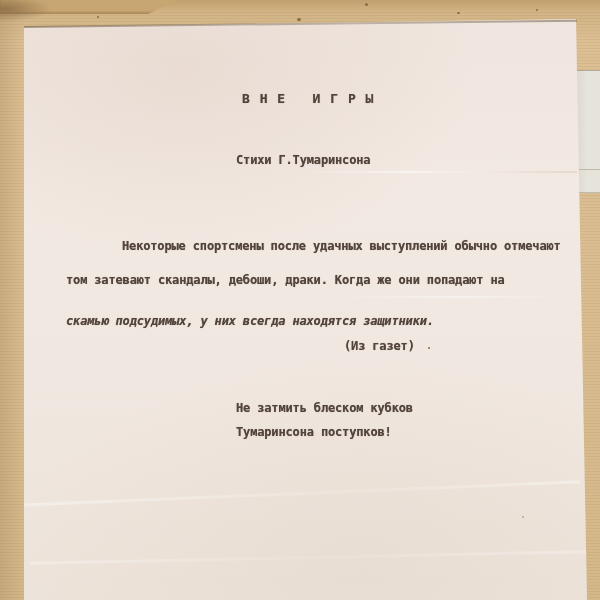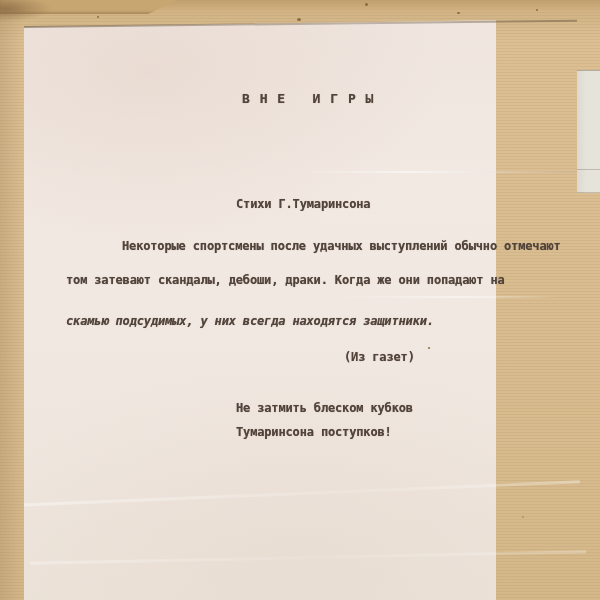--- a/index.html
+++ b/index.html
@@ -50,21 +50,21 @@
     background:linear-gradient(90deg,#dcd9d0,var(--scrap) 40%);
     border-top:1px solid rgba(120,110,95,.45);
     border-bottom:1px solid rgba(120,110,95,.35);
   }
   .scrap-seam{
     left:577px;top:169px;width:23px;height:1px;
     background:rgba(130,120,105,.4);
   }
   
   .paper{
-    left:0;top:0;width:496px;height:600px;
+    left:0;top:0;width:600px;height:600px;
     clip-path:polygon(24px 27px, 576px 19px, 587px 600px, 24px 600px);
     background:
       radial-gradient(ellipse 420px 260px at 30% 12%, rgba(226,209,199,.5), rgba(226,209,199,0) 70%),
       radial-gradient(ellipse 500px 300px at 60% 95%, rgba(229,216,204,.55), rgba(229,216,204,0) 70%),
       linear-gradient(180deg,#efe5de 0%, #f2e9e2 30%, #f0e7e0 65%, #ece3da 100%);
   }
   
   .crease{position:absolute;pointer-events:none;}
   .crease-h1{left:300px;top:171px;width:277px;height:2px;
     background:linear-gradient(90deg,rgba(255,255,255,0),rgba(255,255,255,.5) 40%,rgba(190,170,155,.25));}
@@ -108,24 +108,24 @@
 <div class="layer paper">
   <div class="crease crease-h1"></div>
   <div class="crease crease-h2"></div>
   <div class="crease crease-d1"></div>
   <div class="crease crease-d2"></div>
   <div class="speck" style="left:428px;top:347px;width:2px;height:2px;"></div>
   <div class="speck" style="left:522px;top:516px;width:2px;height:2px;opacity:.5;"></div>
 
   <div class="typed title" style="left:242px;top:92px;">В Н Е   И Г Р Ы</div>
 
-  <div class="typed" style="left:236px;top:153px;margin-top:44px;">Стихи Г.Тумаринсона</div>
+  <div class="typed" style="left:236px;top:153px;">Стихи Г.Тумаринсона</div>
 
   <div class="typed" style="left:122px;top:239px;">Некоторые спортсмены после удачных выступлений обычно отмечают</div>
   <div class="typed" style="left:66px;top:273px;">том затевают скандалы, дебоши, драки. Когда же они попадают на</div>
   <div class="typed" style="left:66px;top:314px;font-style:italic;">скамью подсудимых, у них всегда находятся защитники.</div>
 
-  <div class="typed" style="left:344px;top:350px;">(Из газет)</div>
+  <div class="typed" style="left:344px;top:339px;">(Из газет)</div>
 
   <div class="typed" style="left:236px;top:401px;">Не затмить блеском кубков</div>
   <div class="typed" style="left:236px;top:425px;">Тумаринсона поступков!</div>
 </div>
 <div class="layer paper-top-shadow"></div>
 
 </body></html>

